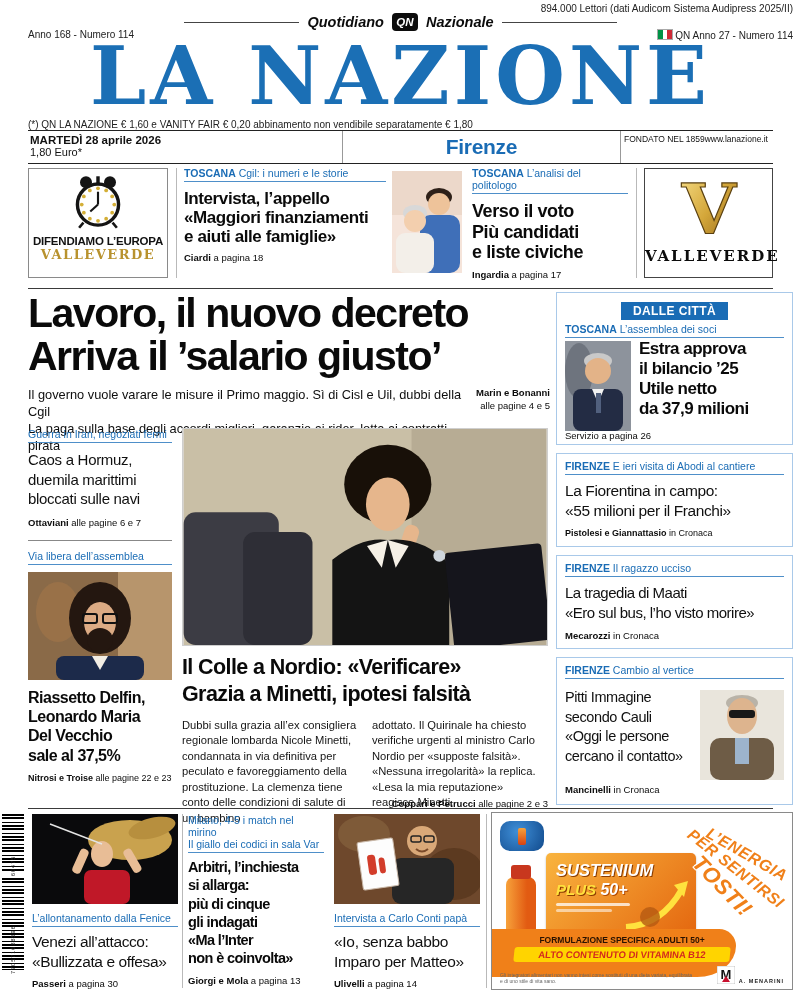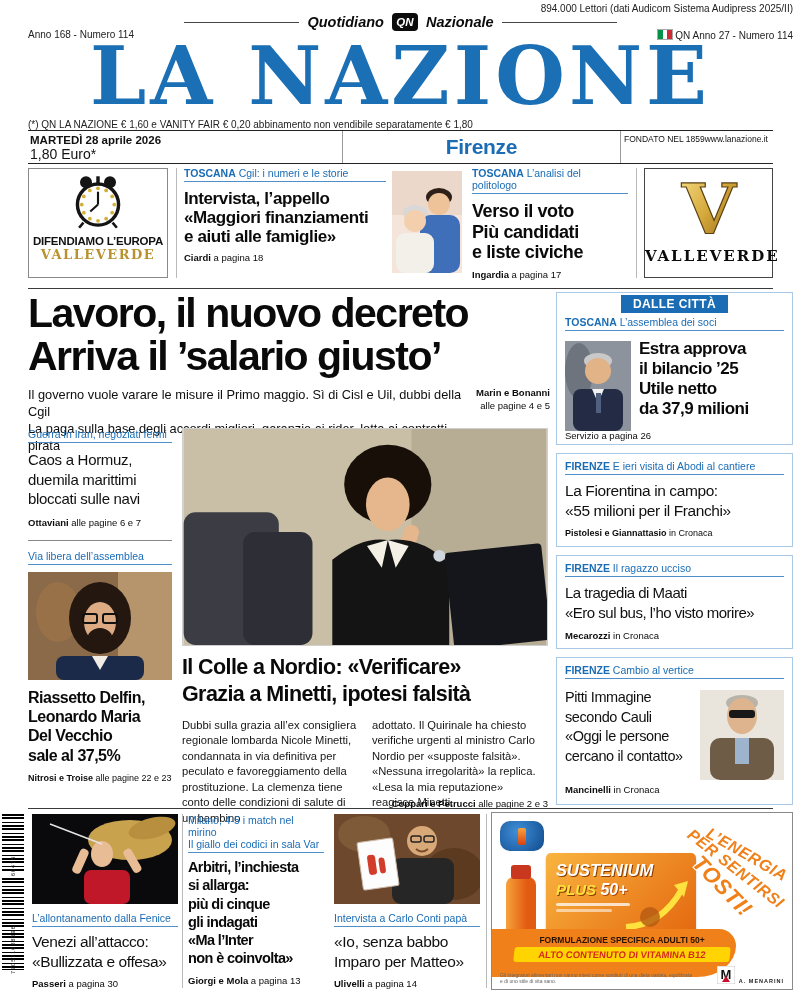--- a/index.html
+++ b/index.html
@@ -64,21 +64,21 @@
     <span class="flag"></span>
     <span>QN  Anno 27 - Numero 114</span>
   </div>
 
   <div class="a masthead" style="top:38px;left:0;">LA NAZIONE</div>
   <div class="a" style="top:119px;left:28px;font-size:10px;color:#222;">(*) QN LA NAZIONE € 1,60 e VANITY FAIR € 0,20 abbinamento non vendibile separatamente € 1,80</div>
 
   <div class="a dateband" style="top:130px;left:28px;width:745px;height:32px;">
     <div class="c1">
       <div style="font-weight:800;font-size:11.5px;">MARTEDÌ 28 aprile 2026</div>
-      <div style="font-size:14px;">1,80 Euro*</div>
+      <div style="font-size:11px;">1,80 Euro*</div>
     </div>
     <div class="c2">
       <span class="edition">Firenze</span>
     </div>
     <div class="c3">
       <div style="font-size:8.5px;">FONDATO NEL 1859</div>
       <div style="font-size:8.5px;">www.lanazione.it</div>
     </div>
   </div>
 
@@ -240,21 +240,21 @@
         <span class="ln">Il Colle a Nordio: «Verificare»</span>
         <span class="ln">Grazia a Minetti, ipotesi falsità</span>
       </div>
       <div style="position:absolute;top:72px;left:0;width:176px;font-size:11.2px;line-height:1.38;color:#151515;">Dubbi sulla grazia all’ex consigliera regionale lombarda Nicole Minetti, condannata in via definitiva per peculato e favoreggiamento della prostituzione. La clemenza tiene conto delle condizioni di salute di un bambino</div>
       <div style="position:absolute;top:72px;left:190px;width:176px;font-size:11.2px;line-height:1.38;color:#151515;">adottato. Il Quirinale ha chiesto verifiche urgenti al ministro Carlo Nordio per «supposte falsità». «Nessuna irregolarità» la replica. «Lesa la mia reputazione» reagisce Minetti.</div>
       <div class="by" style="position:absolute;top:152px;right:0;"><span class="n">Coppari e Petrucci</span> <span>alle pagine 2 e 3</span></div>
     </div>
   </div>
 
   <div class="a bluebox" style="top:292px;left:556px;width:237px;height:153px;">
-    <div style="text-align:center;margin-top:1px;"><span class="badge">DALLE CITTÀ</span></div>
+    <div style="text-align:center;margin-top:8px;"><span class="badge">DALLE CITTÀ</span></div>
     <div style="padding:4px 8px 0 8px;">
       <span class="k"><span class="kl">TOSCANA</span> <span>L’assemblea dei soci</span></span>
     </div>
     <div class="ph" style="position:absolute;left:8px;top:48px;width:66px;height:90px;">
       <svg viewBox="0 0 66 90">
         <rect width="66" height="90" fill="#8d939c"></rect>
         <ellipse cx="14" cy="30" rx="14" ry="28" fill="#6e747e"></ellipse>
         <ellipse cx="33" cy="20" rx="14" ry="8" fill="#c9c9c9"></ellipse>
         <circle cx="33" cy="30" r="13" fill="#e3b388"></circle>
         <rect x="8" y="48" width="50" height="42" rx="8" fill="#232c44"></rect>

